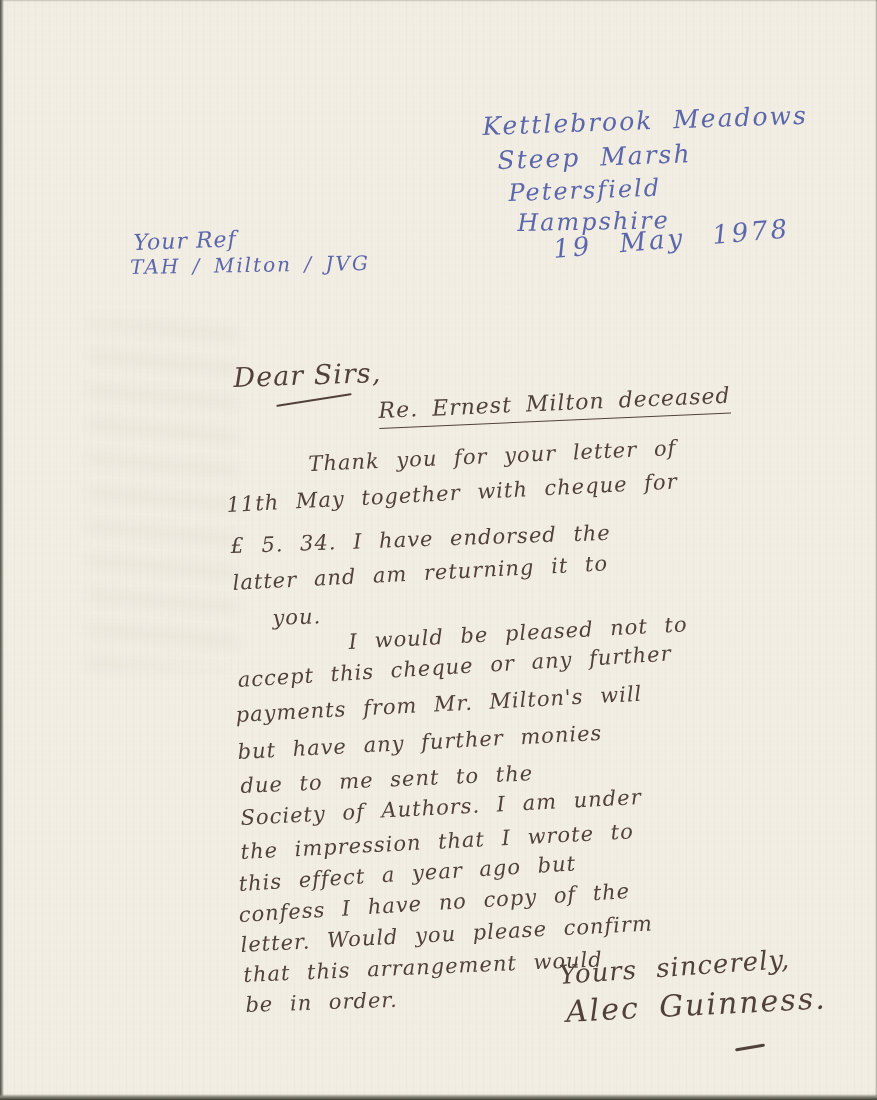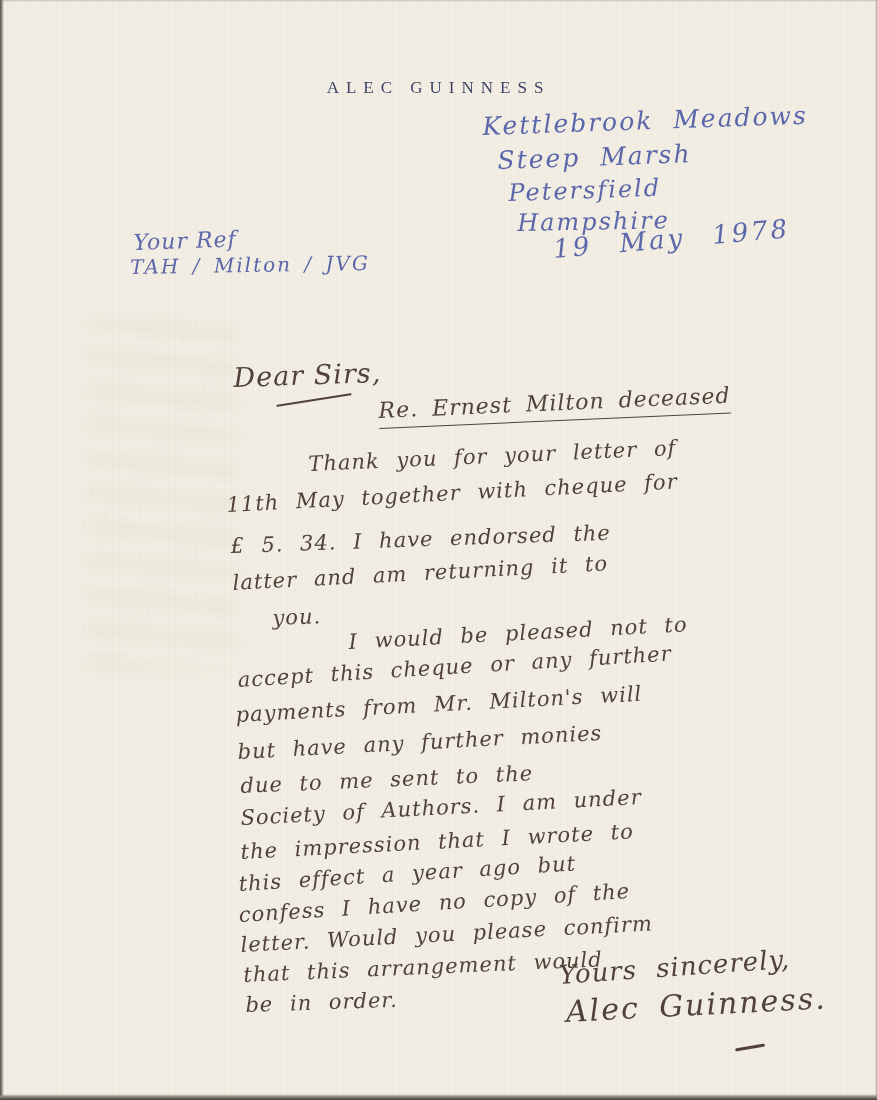--- a/index.html
+++ b/index.html
@@ -92,21 +92,20 @@
   .signature { left:565px; top:994px; font-size:30px; letter-spacing:2px; word-spacing:8px; transform:rotate(-3deg); }
   .flourish  { position:absolute; left:735px; top:1046px; width:30px; height:2.5px;
       background:#50423a; border-radius:2px; transform:rotate(-10deg); }
 </style>
 </head>
 <body>
 
 <div class="page">
   <div class="ghost"></div>
 
-  <div class="letterhead">ALEC GUINNESS</div>
 
   <div class="hand blue addr0">Kettlebrook Meadows</div>
   <div class="hand blue addr1">Steep Marsh</div>
   <div class="hand blue addr2">Petersfield</div>
   <div class="hand blue addr3">Hampshire</div>
 
   <div class="hand blue date">19 May 1978</div>
 
   <div class="hand blue ref-label">Your Ref</div>
   <div class="hand blue ref-value">TAH / Milton / JVG</div>

